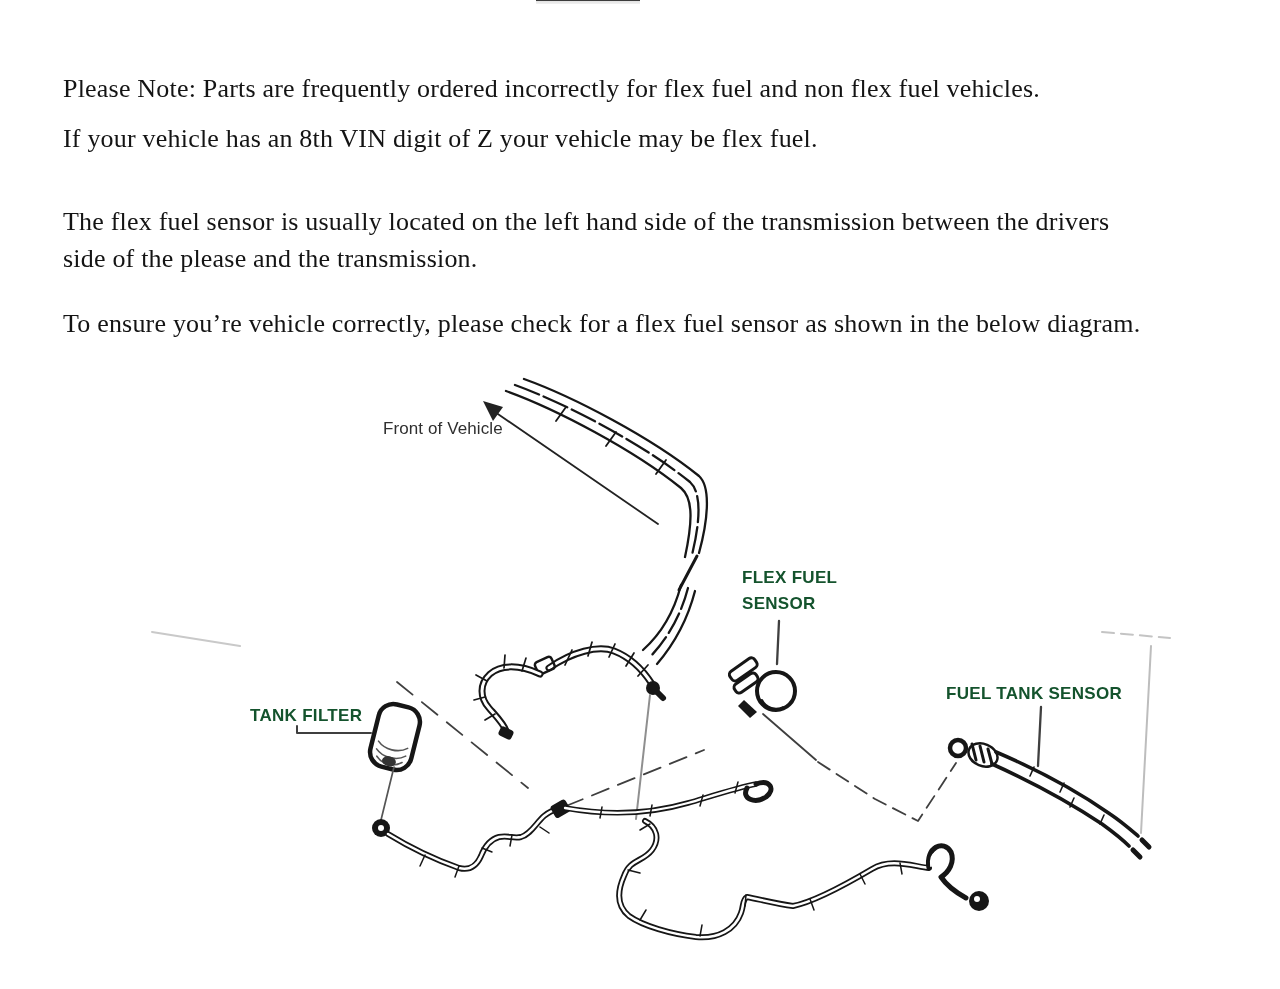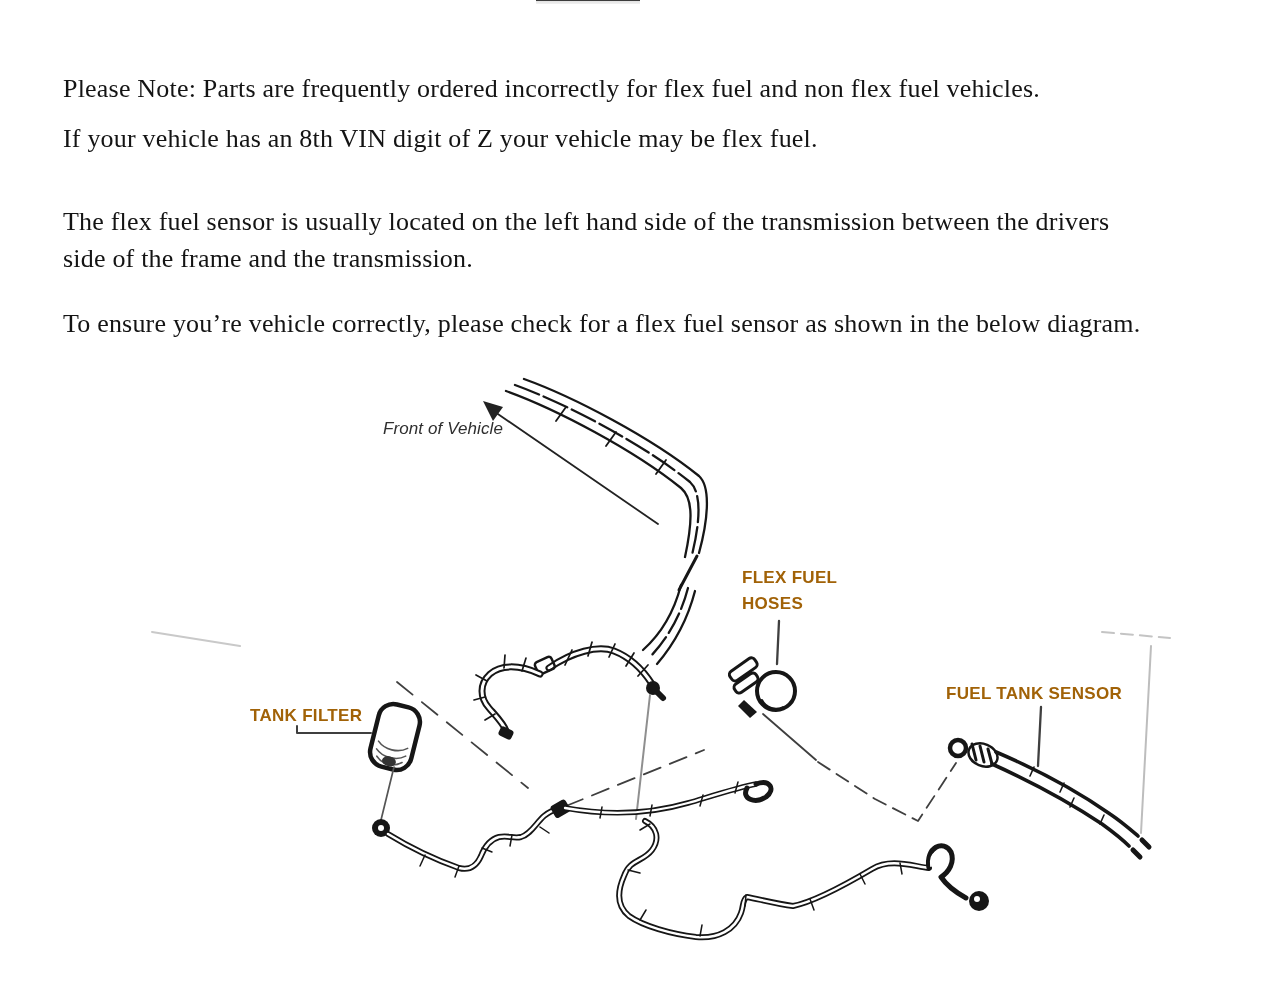--- a/index.html
+++ b/index.html
@@ -9,39 +9,39 @@
     font-family:"Liberation Serif", serif;
   }
   .para{
     position:absolute;left:63px;
     font-size:26px;line-height:1.12;color:#141414;
     white-space:nowrap;letter-spacing:0.2px;text-align:right;
   }
   .dlabel{
     position:absolute;
     font-family:"Liberation Sans", sans-serif;
-    color:#a16207;font-weight:700;font-size:17px;
+    color:#14532d;font-weight:700;font-size:17px;
     letter-spacing:0.3px;white-space:nowrap;
   }
-  .dlabel.light{font-weight:400;color:#2f2f2f;font-size:17px;letter-spacing:0.1px;font-style:italic;}
+  .dlabel.light{font-weight:400;color:#2f2f2f;font-size:17px;letter-spacing:0.1px;}
   .artifact-bar{
     position:absolute;left:536px;top:0;width:104px;height:4px;
     background:linear-gradient(180deg,#3c3c3c 0%,#3c3c3c 30%,#e3e3e3 30%,#f1f1f1 100%);
   }
   svg.diagram{position:absolute;left:0;top:0;}
 </style>
 </head>
 <body>
 
 <div class="artifact-bar"></div>
 
 <div class="para" style="top:74px;">Please Note: Parts are frequently ordered incorrectly for flex fuel and non flex fuel vehicles.</div>
 <div class="para" style="top:124px;">If your vehicle has an 8th VIN digit of Z your vehicle may be flex fuel.</div>
 <div class="para" style="top:207px;">The flex fuel sensor is usually located on the left hand side of the transmission between the drivers</div>
-<div class="para" style="top:244px;">side of the frame and the transmission.</div>
+<div class="para" style="top:244px;">side of the please and the transmission.</div>
 <div class="para" style="top:309px;">To ensure you’re vehicle correctly, please check for a flex fuel sensor as shown in the below diagram.</div>
 
 <svg class="diagram" width="1280" height="989" viewBox="0 0 1280 989" fill="none" stroke-linecap="round" stroke-linejoin="round">
 
   <g>
     <path d="M152,632 L240,646" stroke="#c9c9c9" stroke-width="2"></path>
     <path d="M1102,632 L1170,638" stroke="#c4c4c4" stroke-width="2" stroke-dasharray="12 7"></path>
     <path d="M1151,646 L1141,833" stroke="#bdbdbd" stroke-width="2"></path>
   </g>
 
@@ -181,17 +181,17 @@
         <path d="M1060,792 l4,-9"></path>
       <path d="M1070,807 l4,-9"></path>
         <path d="M1100,824 l4,-9"></path>
     </g>
   </g>
 </svg>
 
 <div class="dlabel light" style="left:383px;top:419px;">Front of Vehicle</div>
 
 <div class="dlabel" style="left:742px;top:568px;">FLEX FUEL</div>
-<div class="dlabel" style="left:742px;top:594px;">HOSES</div>
+<div class="dlabel" style="left:742px;top:594px;">SENSOR</div>
 
 <div class="dlabel" style="left:946px;top:684px;">FUEL TANK SENSOR</div>
 
 <div class="dlabel" style="left:250px;top:706px;">TANK FILTER</div>
 
 </body></html>

